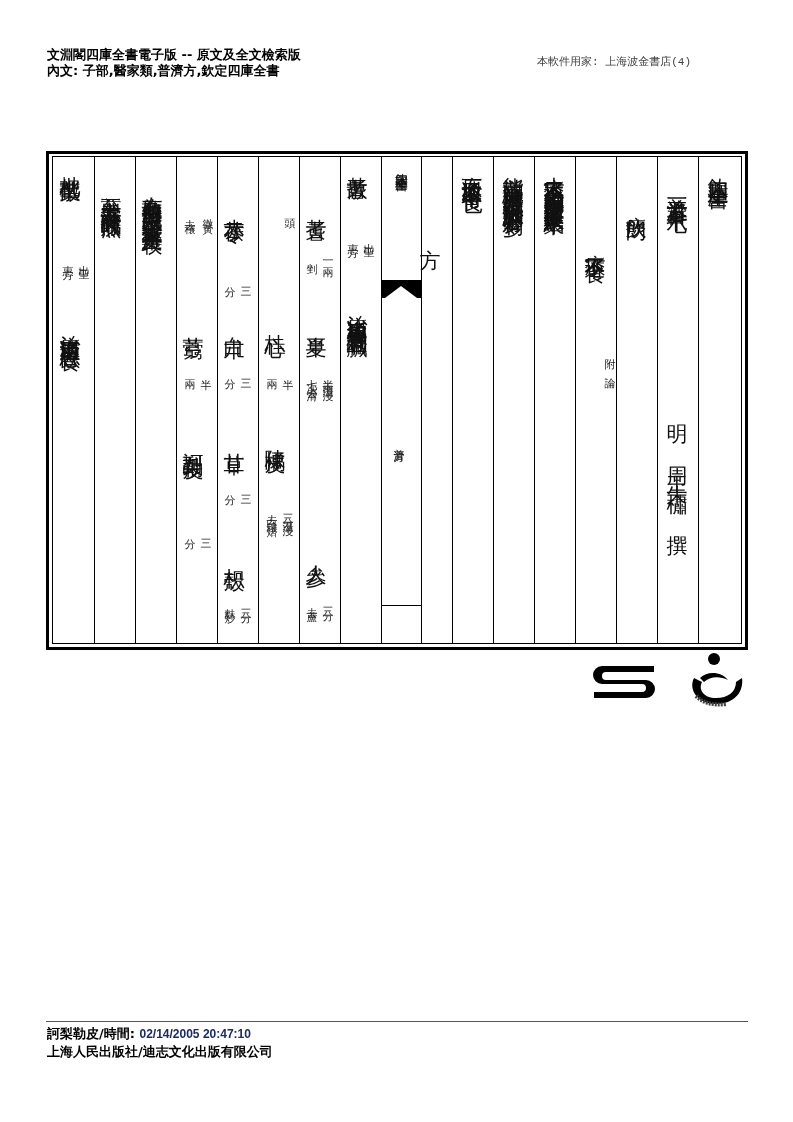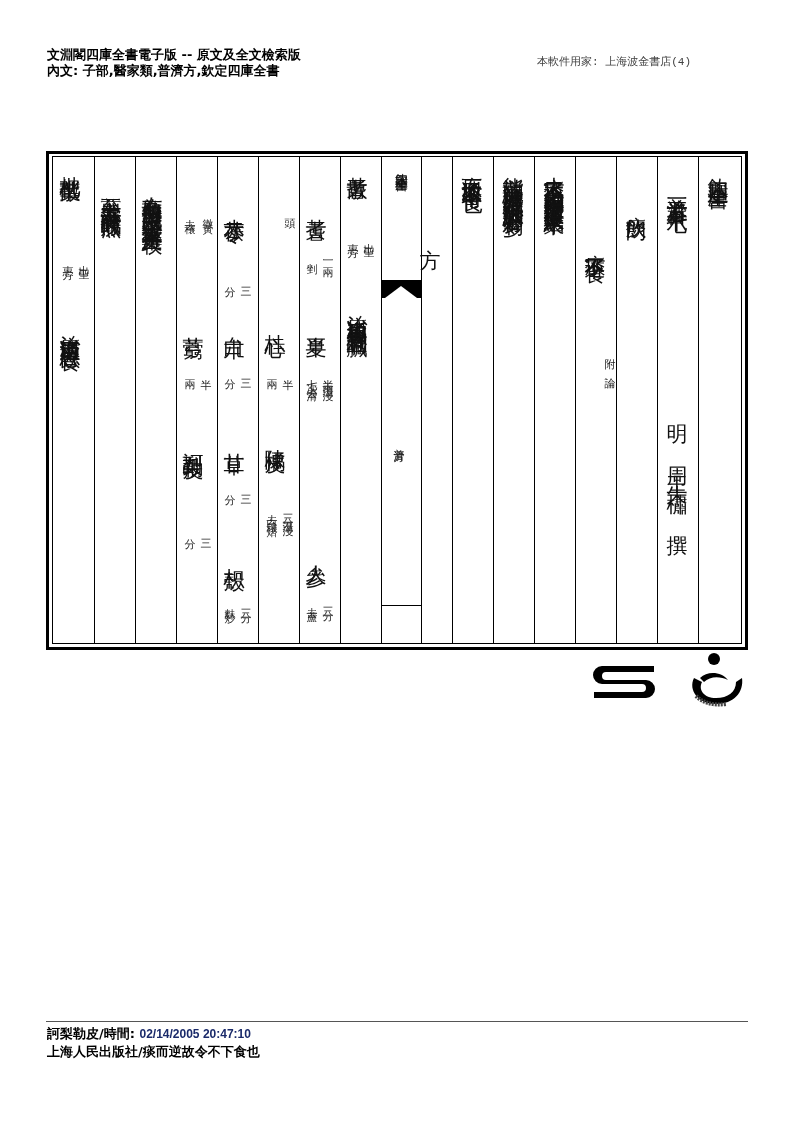--- a/index.html
+++ b/index.html
@@ -183,14 +183,14 @@
   <path d="M14 26 C22 18 36 20 42 28 C34 24 24 24 18 30 Z" fill="#000"></path>
   <path d="M10 44 C16 50 26 54 40 52" stroke="#444" stroke-width="4" fill="none" stroke-dasharray="2 1"></path>
 </svg>
 
 <div class="footer-rule"></div>
 <div class="footer">
   <div>
     <span>訶梨勒皮/時間:</span>
     <span class="val">02/14/2005 20:47:10</span>
   </div>
-  <div>上海人民出版社/痰而逆故令不下食也</div>
+  <div>上海人民出版社/迪志文化出版有限公司</div>
 </div>
 
 </body></html>

